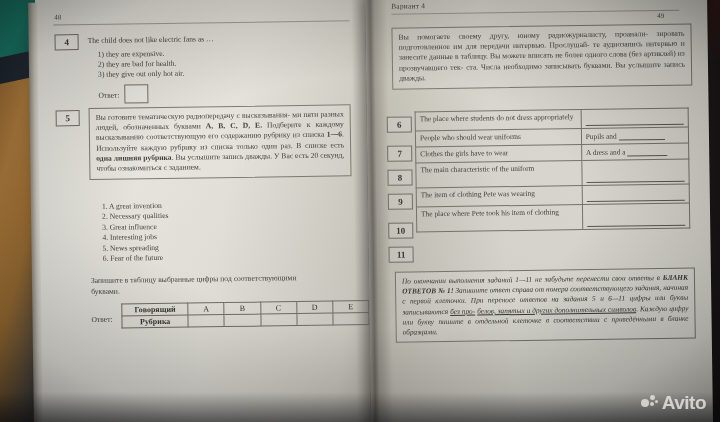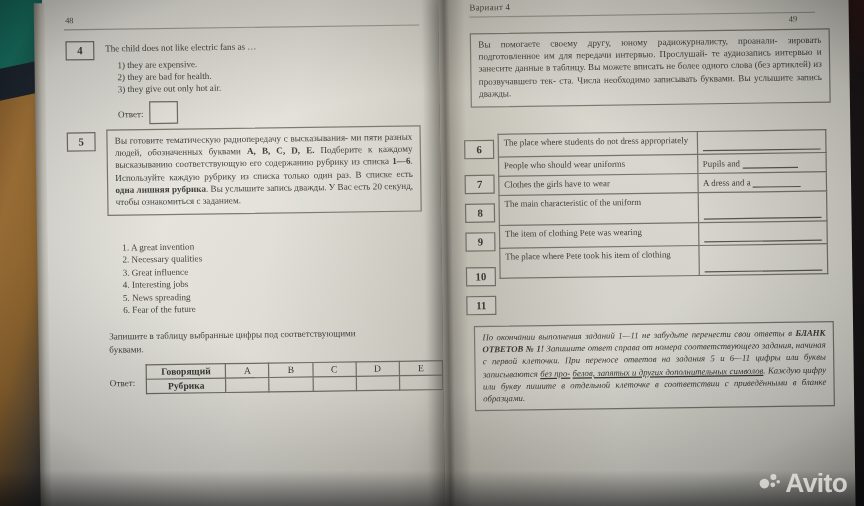--- a/index.html
+++ b/index.html
@@ -92,21 +92,21 @@
 
   
   .avito{position:absolute;right:14px;bottom:10px;display:flex;align-items:center;
         gap:4px;opacity:.80;}
   .avito .mark{position:relative;width:17px;height:15px;}
   .avito .mark i{position:absolute;border-radius:50%;background:#e9e6e1;display:block;}
   .avito .d1{width:8px;height:8px;left:0;top:4px;}
   .avito .d2{width:5px;height:5px;left:9px;top:0;}
   .avito .d3{width:4px;height:4px;left:9px;top:7px;}
   .avito .d4{width:3px;height:3px;left:14px;top:5px;}
-  .avito .wm{font-family:"Liberation Sans",sans-serif;font-weight:bold;font-size:22px;
+  .avito .wm{font-family:"Liberation Sans",sans-serif;font-weight:bold;font-size:19px;
         color:#eceae5;letter-spacing:-.5px;line-height:19px;}
 </style>
 </head>
 <body>
 
 <div id="scene">
 
   <div class="desk"></div>
   <div class="teal-object"></div>
   <div class="dark-right"></div>

